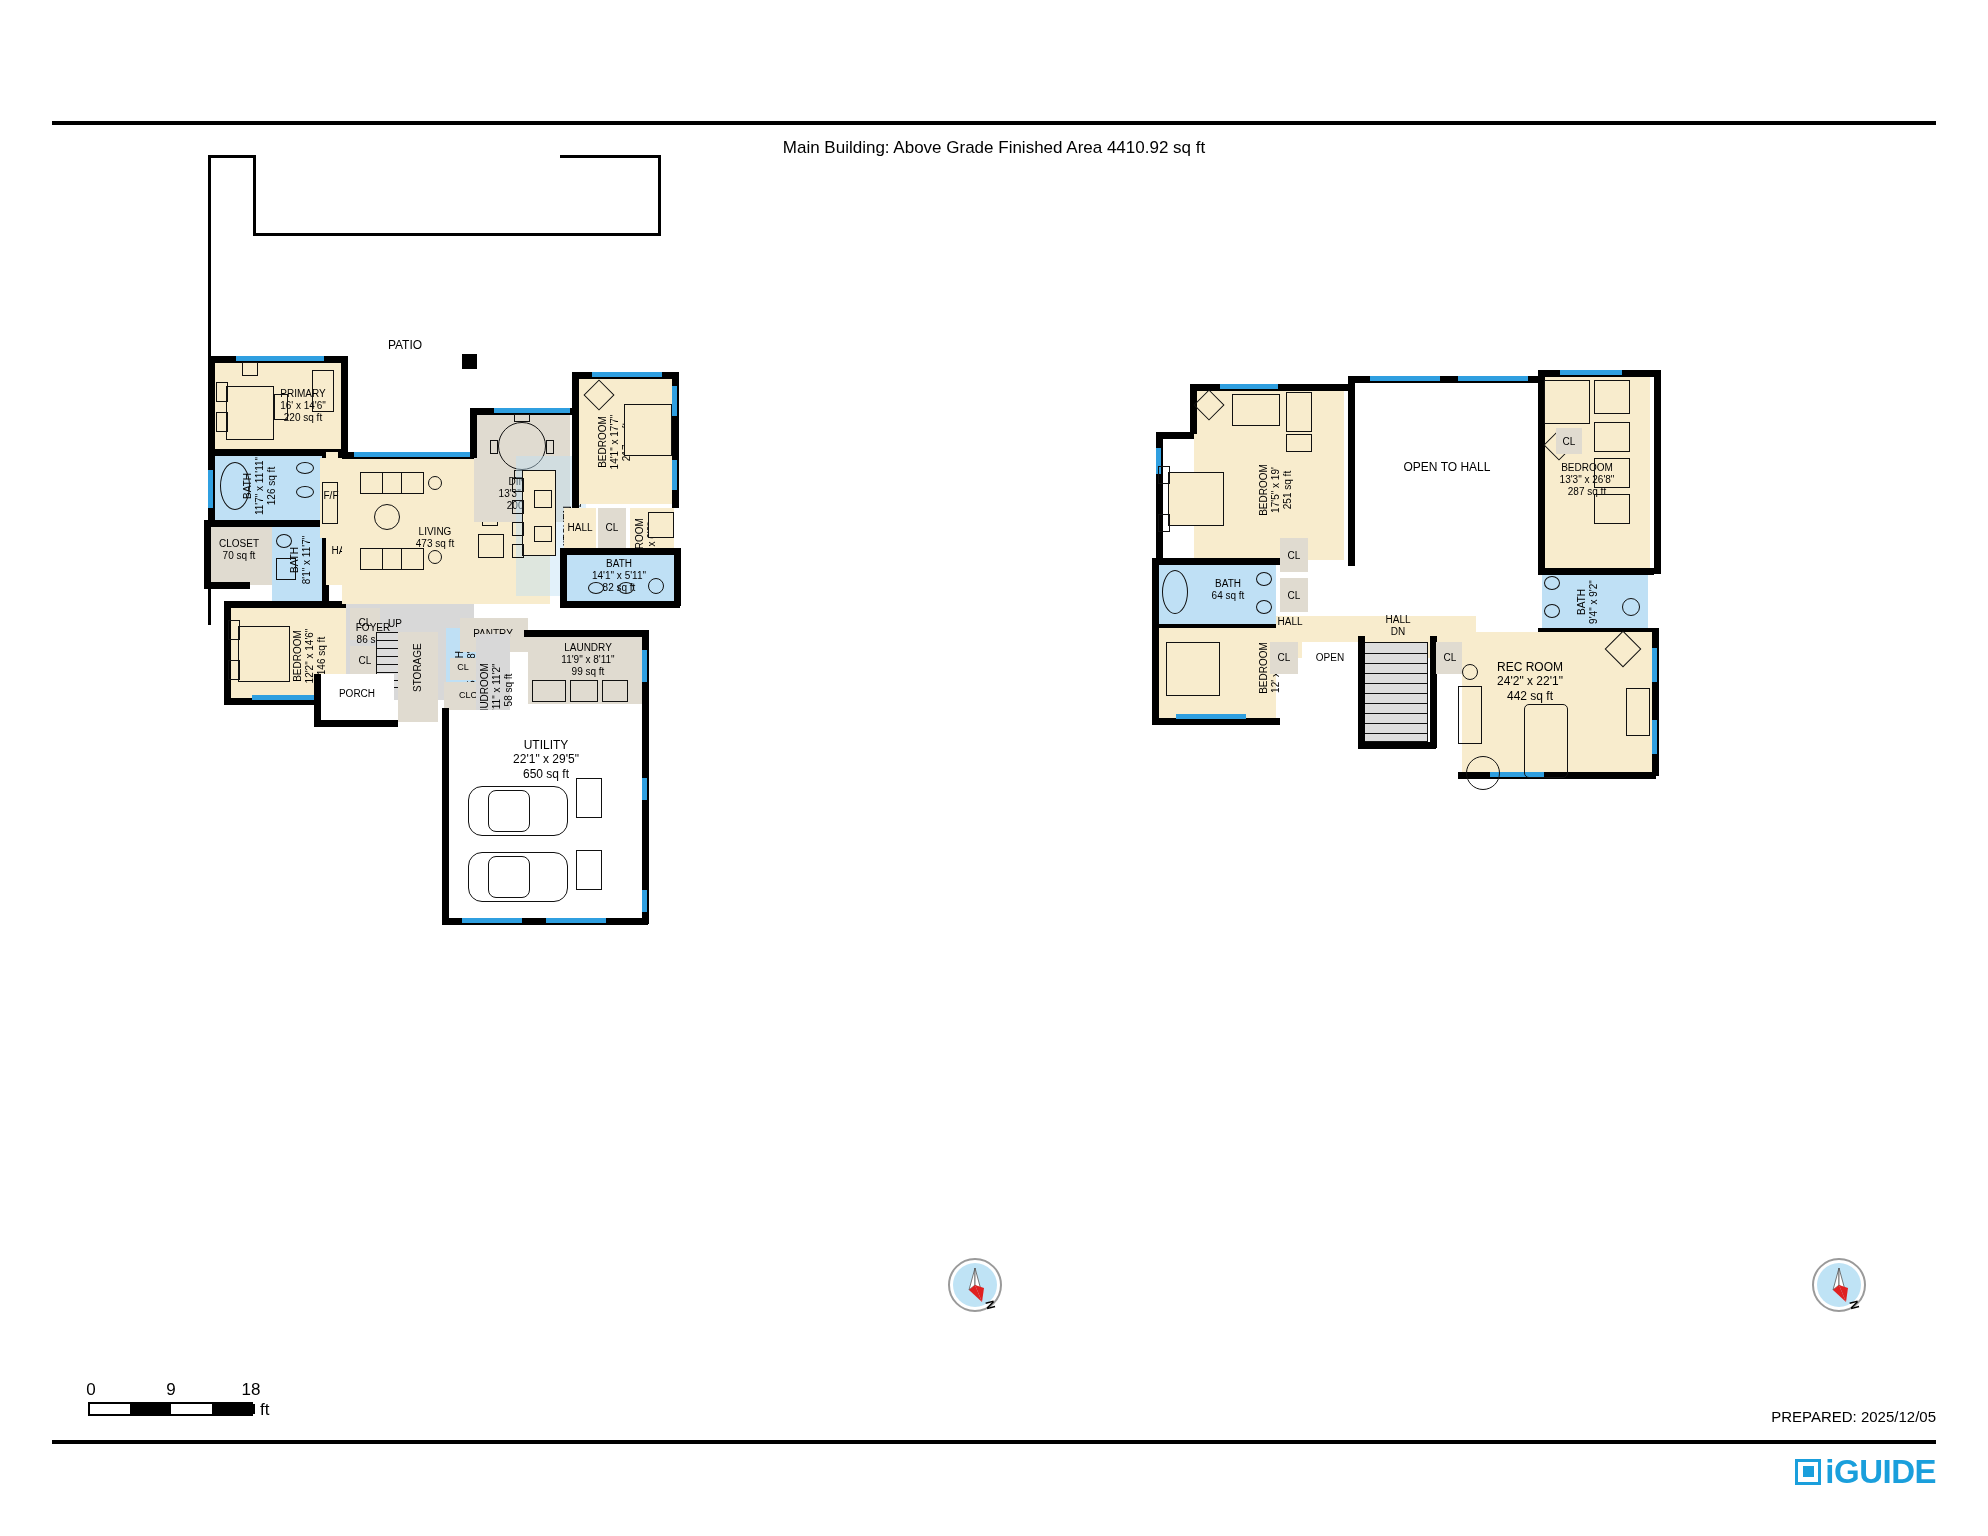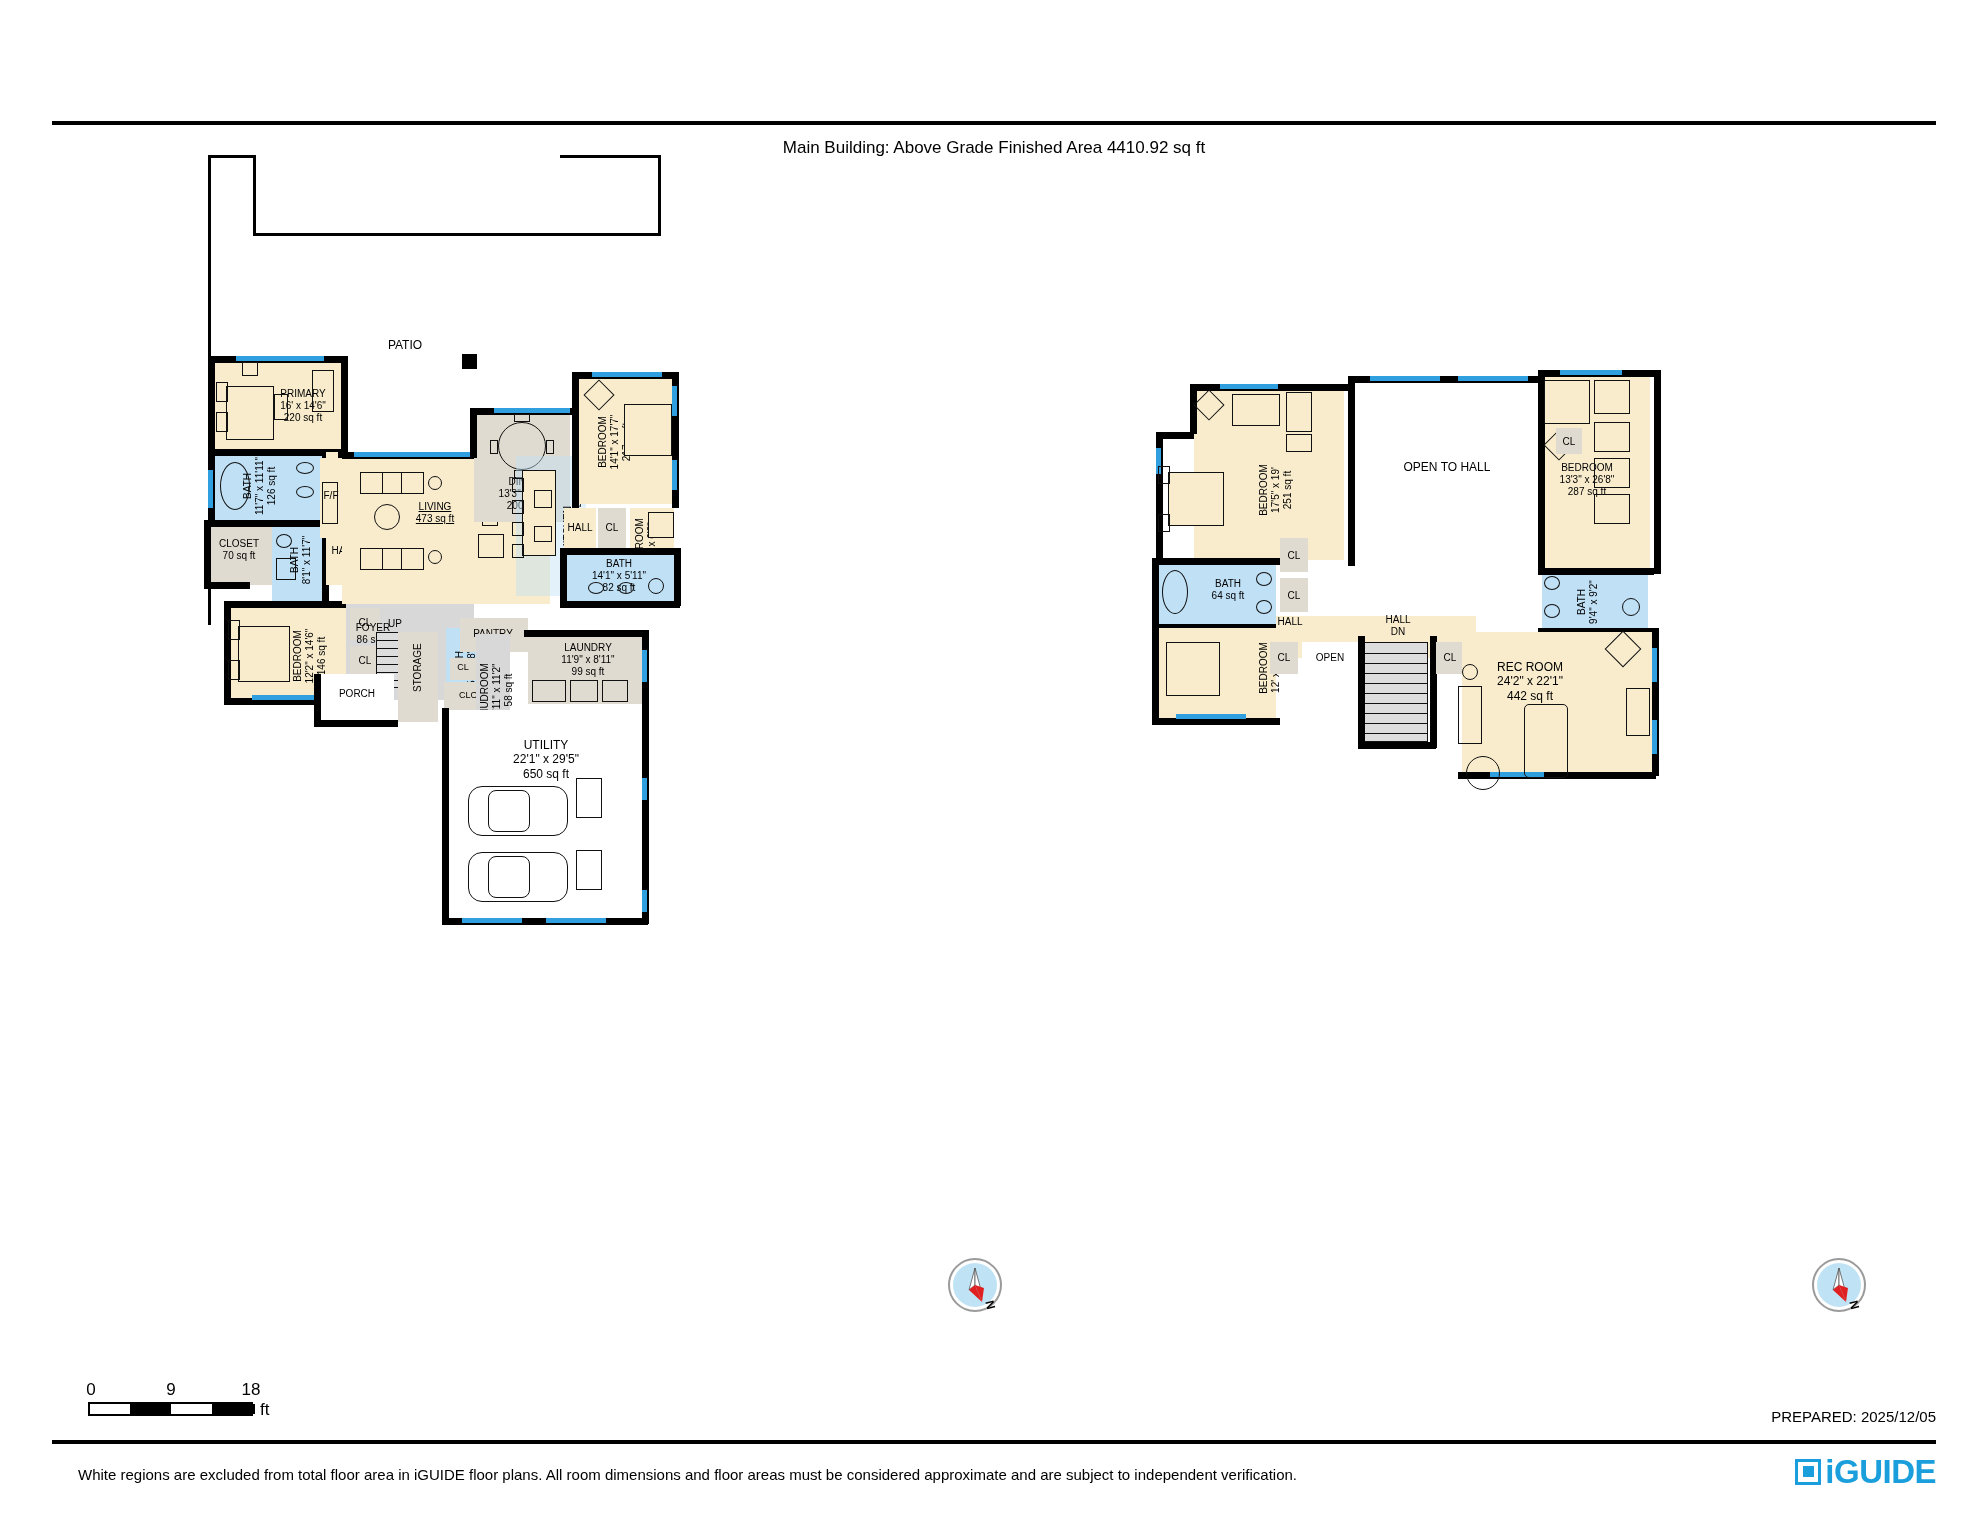--- a/index.html
+++ b/index.html
@@ -219,21 +219,21 @@
     </div>
 
     <div class="r f-util" style="left:148px;top:442px;width:40px;height:90px;"></div>
     <div class="lab rot" style="left:148px;top:476px;width:40px;">
       <span>STORAGE</span>
     </div>
 
     <div class="r f-liv" style="left:92px;top:266px;width:208px;height:148px;"></div>
     <div class="w wh" style="left:88px;top:262px;width:216px;"></div>
     <div class="win" style="left:104px;top:262px;width:180px;"></div>
-    <div class="lab" style="left:150px;top:311px;width:70px;text-decoration:underline;">
+    <div class="lab" style="left:150px;top:336px;width:70px;">
       <div>LIVING</div>
       <div>473 sq ft</div>
     </div>
     <div class="fx" style="left:110px;top:282px;width:64px;height:22px;"></div>
     <div class="fx thin" style="left:132px;top:282px;width:20px;height:22px;"></div>
     <div class="fx rnd" style="left:178px;top:286px;width:14px;height:14px;"></div>
     <div class="fx rnd" style="left:124px;top:314px;width:26px;height:26px;"></div>
     <div class="fx" style="left:110px;top:358px;width:64px;height:22px;"></div>
     <div class="fx thin" style="left:132px;top:358px;width:20px;height:22px;"></div>
     <div class="fx rnd" style="left:178px;top:360px;width:14px;height:14px;"></div>
@@ -570,21 +570,20 @@
     </div>
     <div class="bar">
       <i style="left:40px;width:41px;"></i>
       <i style="left:122px;width:43px;"></i>
     </div>
     <div class="ftlab">ft</div>
   </div>
 
   <div id="prepared">PREPARED: 2025/12/05</div>
   <div class="footer-rule"></div>
-  <div id="disclaimer">White regions are excluded from total floor area in iGUIDE floor plans. All room dimensions and floor areas must be considered approximate and are subject to independent verification.</div>
   <div id="logo">
     <span class="mark">
         <i></i>
       </span>
     <span class="word">iGUIDE</span>
   </div>
 
 </div>
 
 </body></html>

